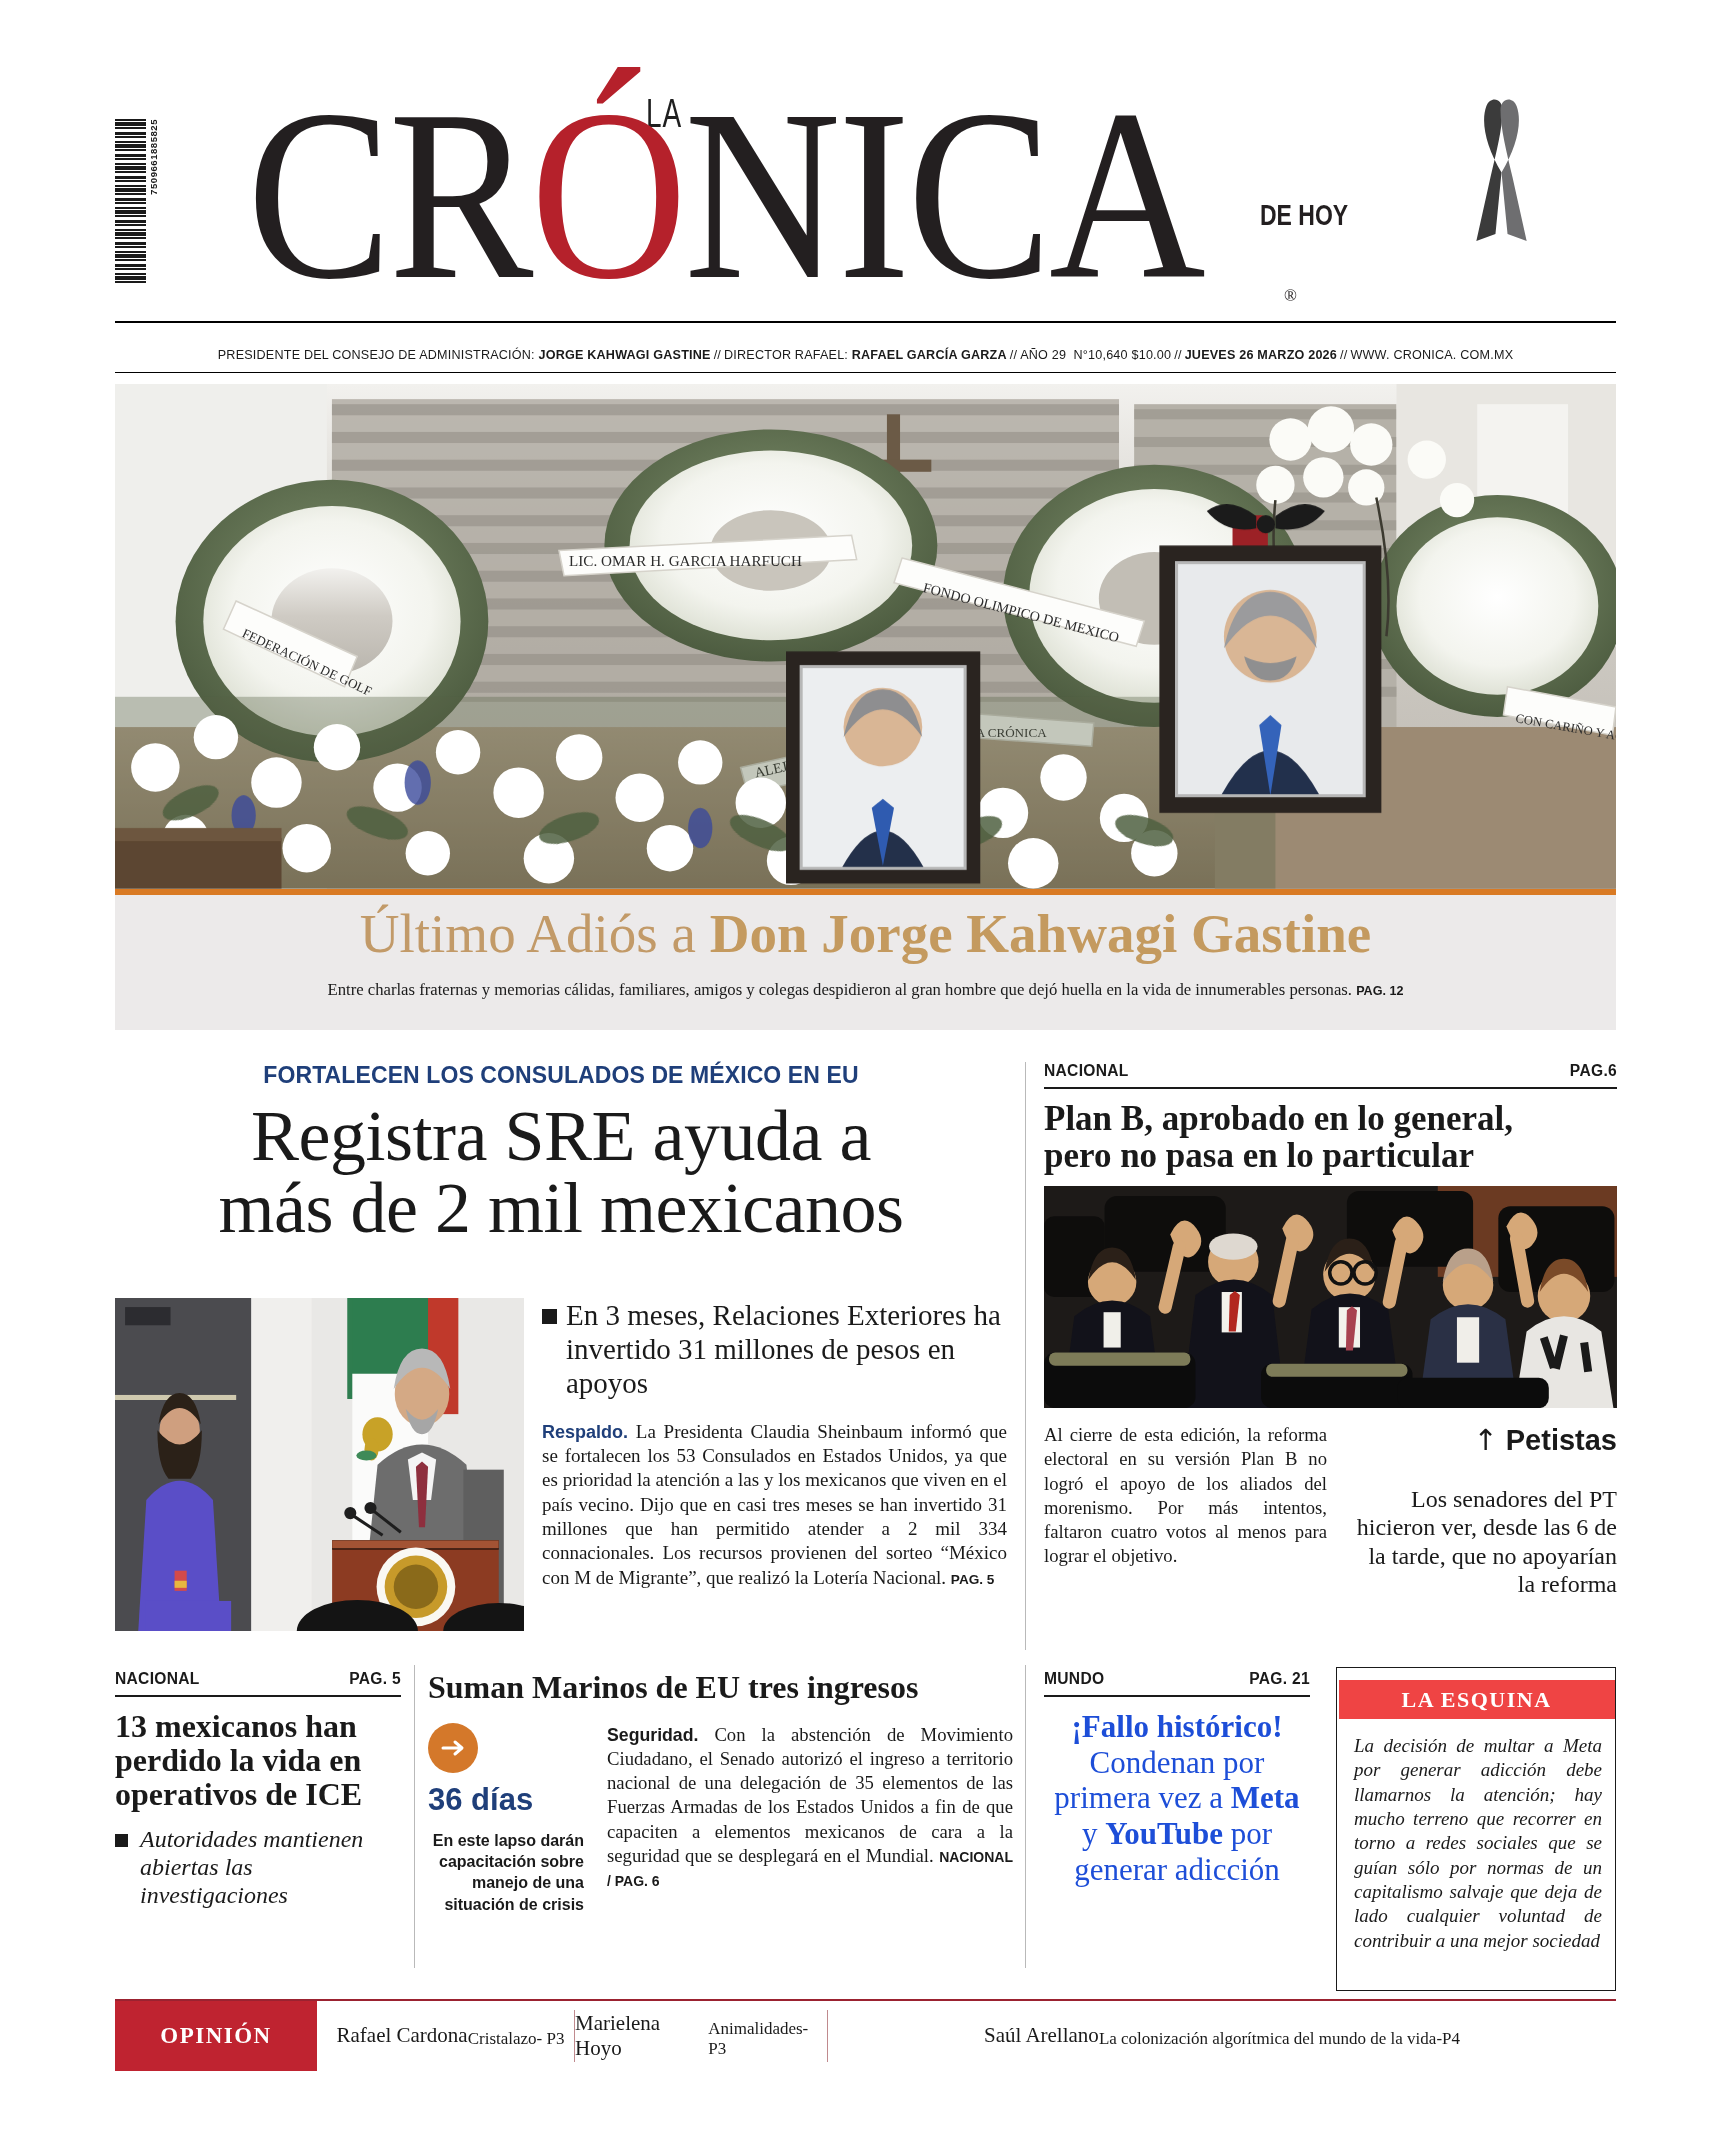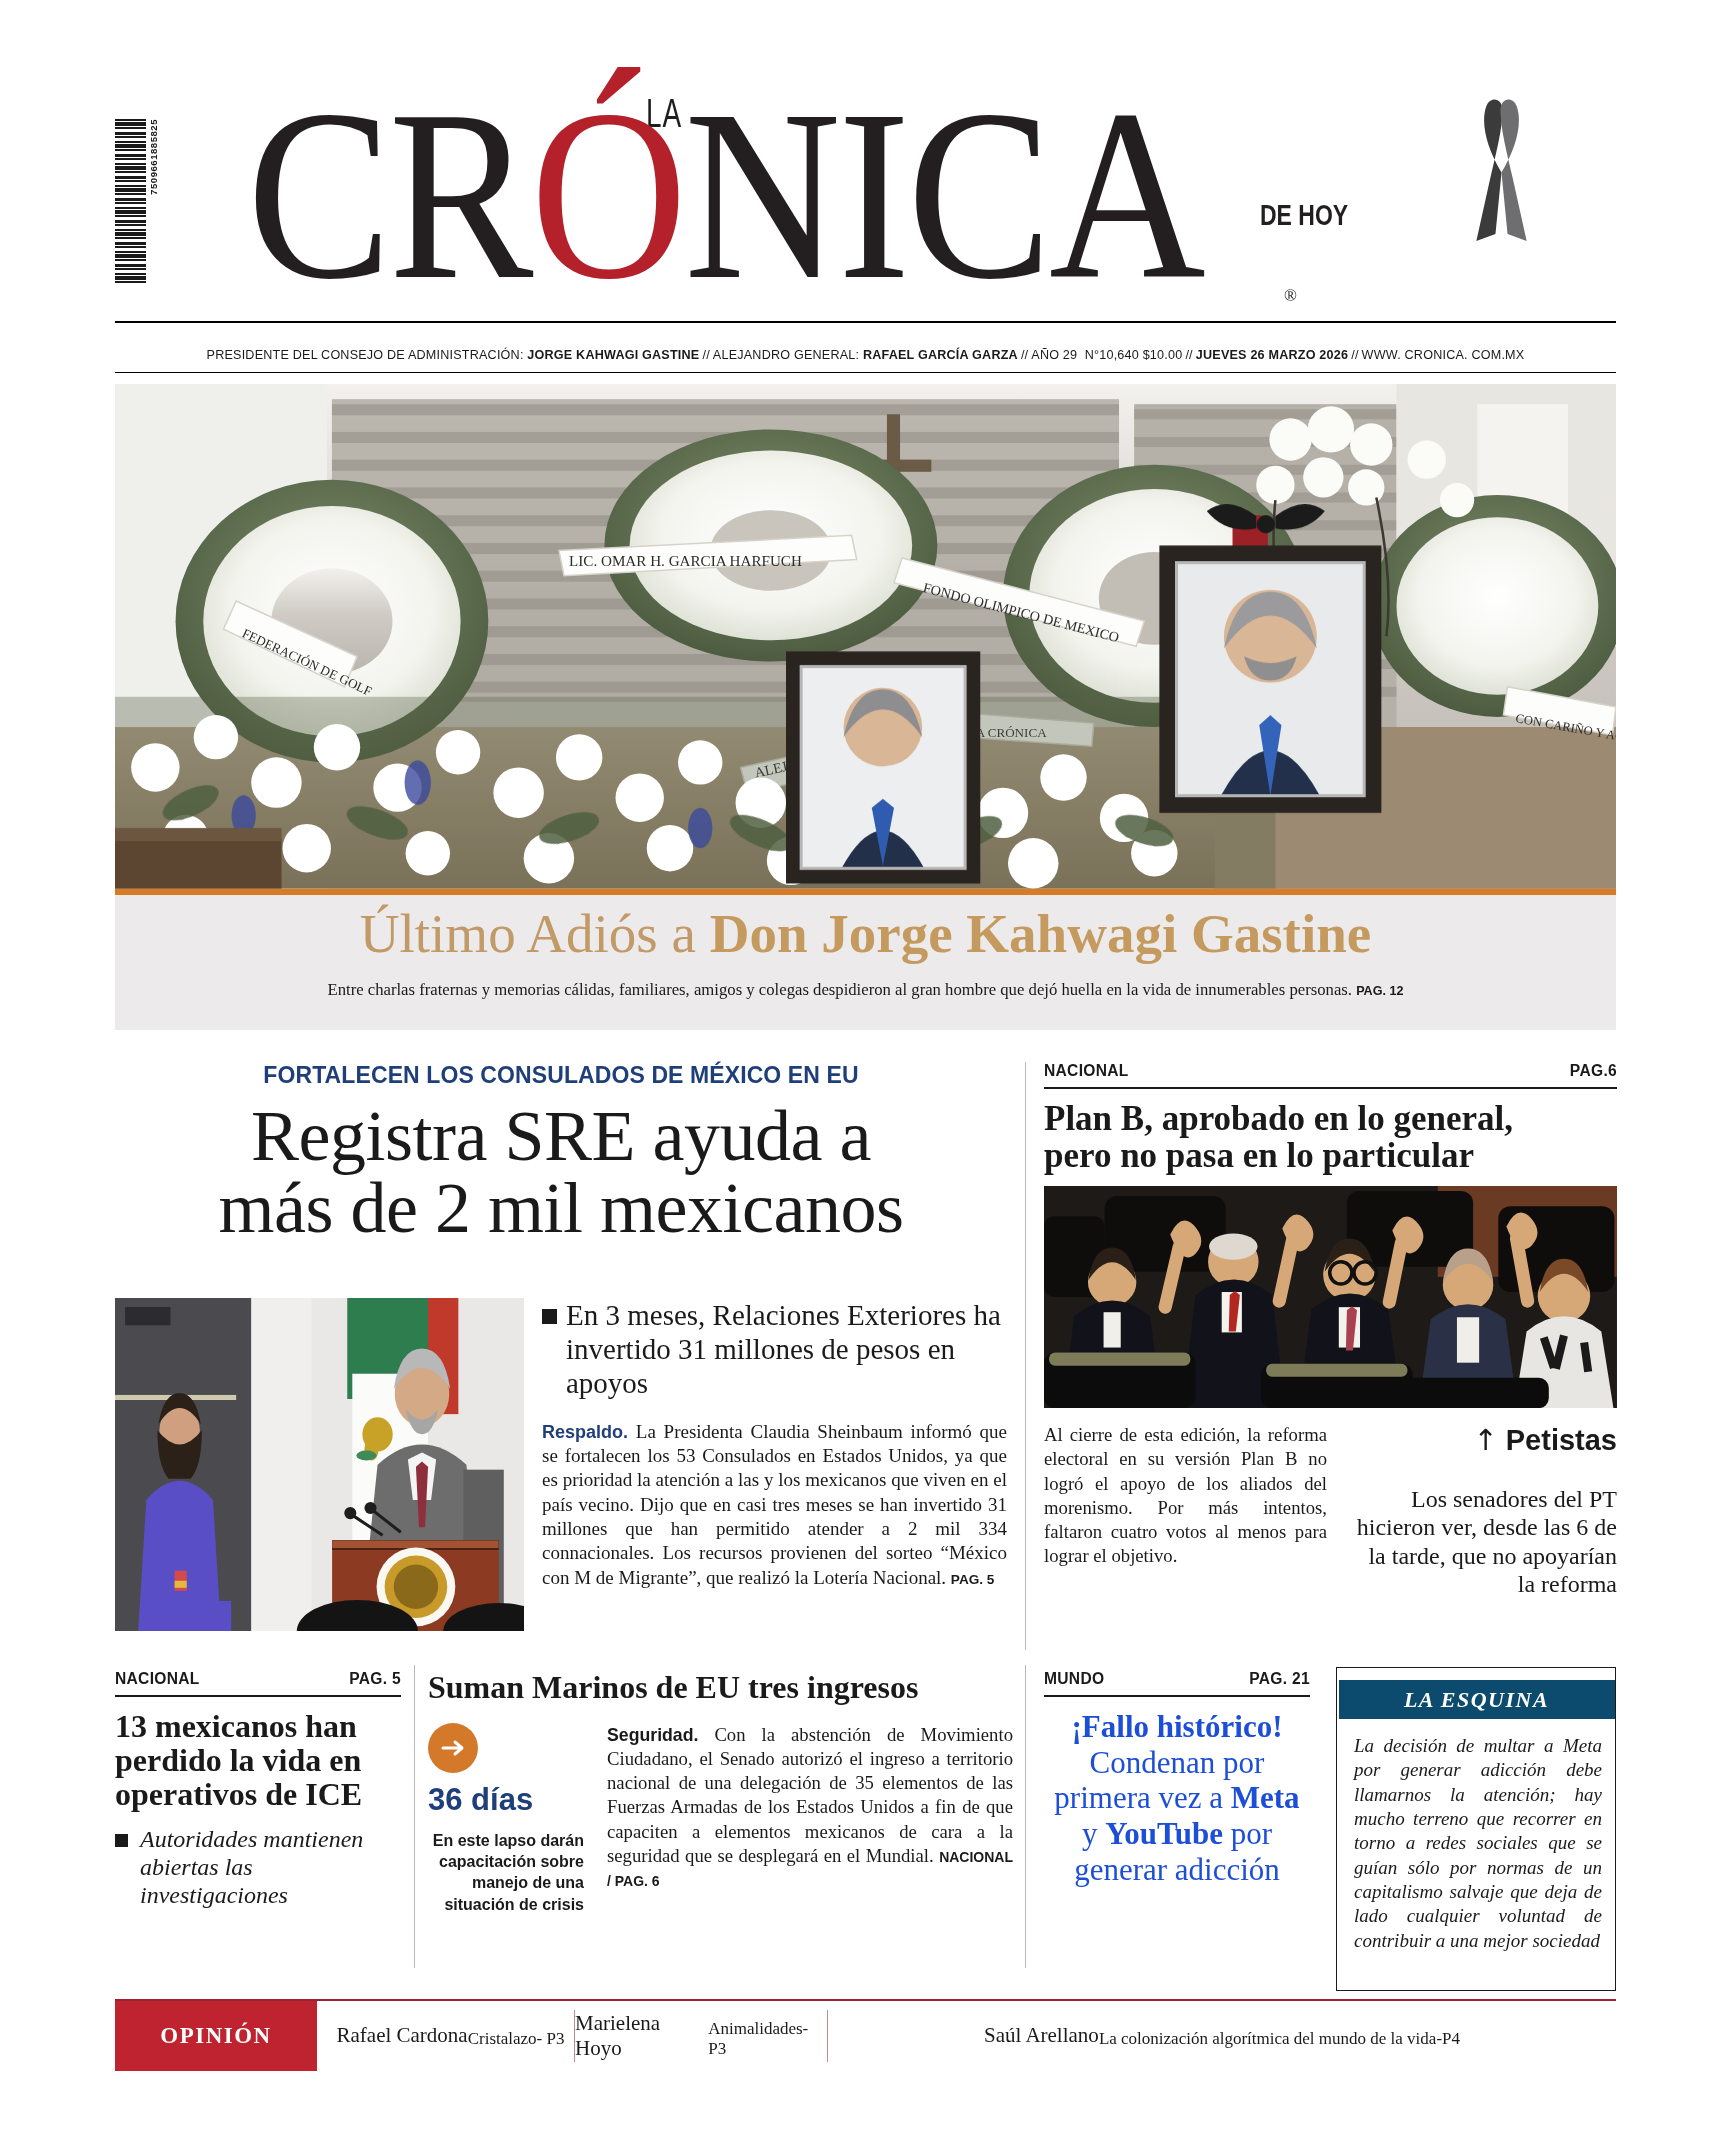--- a/index.html
+++ b/index.html
@@ -126,22 +126,22 @@
   .mar-right { flex:1; font-size:18.7px; line-height:1.30; text-align:justify; color:#1a1a1a; }
   .mar-right .lbl { font-family:"Liberation Sans", sans-serif; font-weight:700; font-size:17.7px; }
   .mar-right .ref { font-family:"Liberation Sans", sans-serif; font-weight:700; font-size:14px; }
 
   .b-mun { position:absolute; left:929px; top:0px; width:266px; }
   .mun-head { font-size:31px; line-height:1.15; margin-top:12px; text-align:center; color:#1d4ed8; }
   .mun-head .b { font-weight:700; }
 
   .b-esq { position:absolute; left:1221px; top:-3px; width:280px; height:324px;
      border:1.5px solid #1a1a1a; }
-  .esq-bar { position:absolute; left:1.5px; top:12px; width:276px; height:39px; background:#0c4a6e;
-     display:flex; align-items:center; justify-content:center;font-style:italic; }
+  .esq-bar { position:absolute; left:1.5px; top:12px; width:276px; height:39px; background:#ef4444;
+     display:flex; align-items:center; justify-content:center; }
   .esq-bar span { font-family:"Liberation Serif", serif; font-weight:700; font-size:22px;
      color:#fff; letter-spacing:1.5px; }
   .esq-txt { position:absolute; left:17px; top:66px; width:248px; font-style:italic;
      font-size:19px; line-height:1.28; text-align:justify; color:#1a1a1a; }
 
   
   .opin { position:absolute; left:115px; top:1999px; width:1501px; height:73px; }
   .opin-topline { position:absolute; left:0; top:0; width:1501px; height:1.5px; background:#9b2230; }
   .opin-tab { position:absolute; left:0; top:1.5px; width:202px; height:70px; background:#bf2330;
      display:flex; align-items:center; justify-content:center; }
@@ -182,21 +182,21 @@
       <path d="M70 150 C 40 100, 28 50, 40 18 C 48 -2, 72 2, 72 26 C 72 62, 60 110, 48 160 L 20 286 L 58 272 Z" fill="#3b3b3b"></path>
       <path d="M70 150 C 100 100, 112 50, 100 18 C 92 -2, 68 2, 68 26 C 68 62, 80 110, 92 160 L 120 286 L 82 272 Z" fill="#6e6e70"></path>
     </svg>
 
     <div class="masthead-rule-top"></div>
     <div class="infoline">
       <span class="lt">PRESIDENTE DEL CONSEJO DE ADMINISTRACIÓN:</span>
       <span>&nbsp;</span>
       <span class="bd">JORGE KAHWAGI GASTINE</span>
       <span class="sep">//</span>
-      <span class="lt">ALEJANDRO GENERAL:</span>
+      <span class="lt">DIRECTOR RAFAEL:</span>
       <span>&nbsp;</span>
       <span class="bd">RAFAEL GARCÍA GARZA</span>
       <span class="sep">//</span>
       <span class="lt">AÑO 29</span>
       <span>&nbsp;&nbsp;</span>
       <span class="lt">N°10,640</span>
       <span>&nbsp;</span>
       <span class="lt">$10.00</span>
       <span class="sep">//</span>
       <span class="bd">JUEVES 26 MARZO 2026</span>

